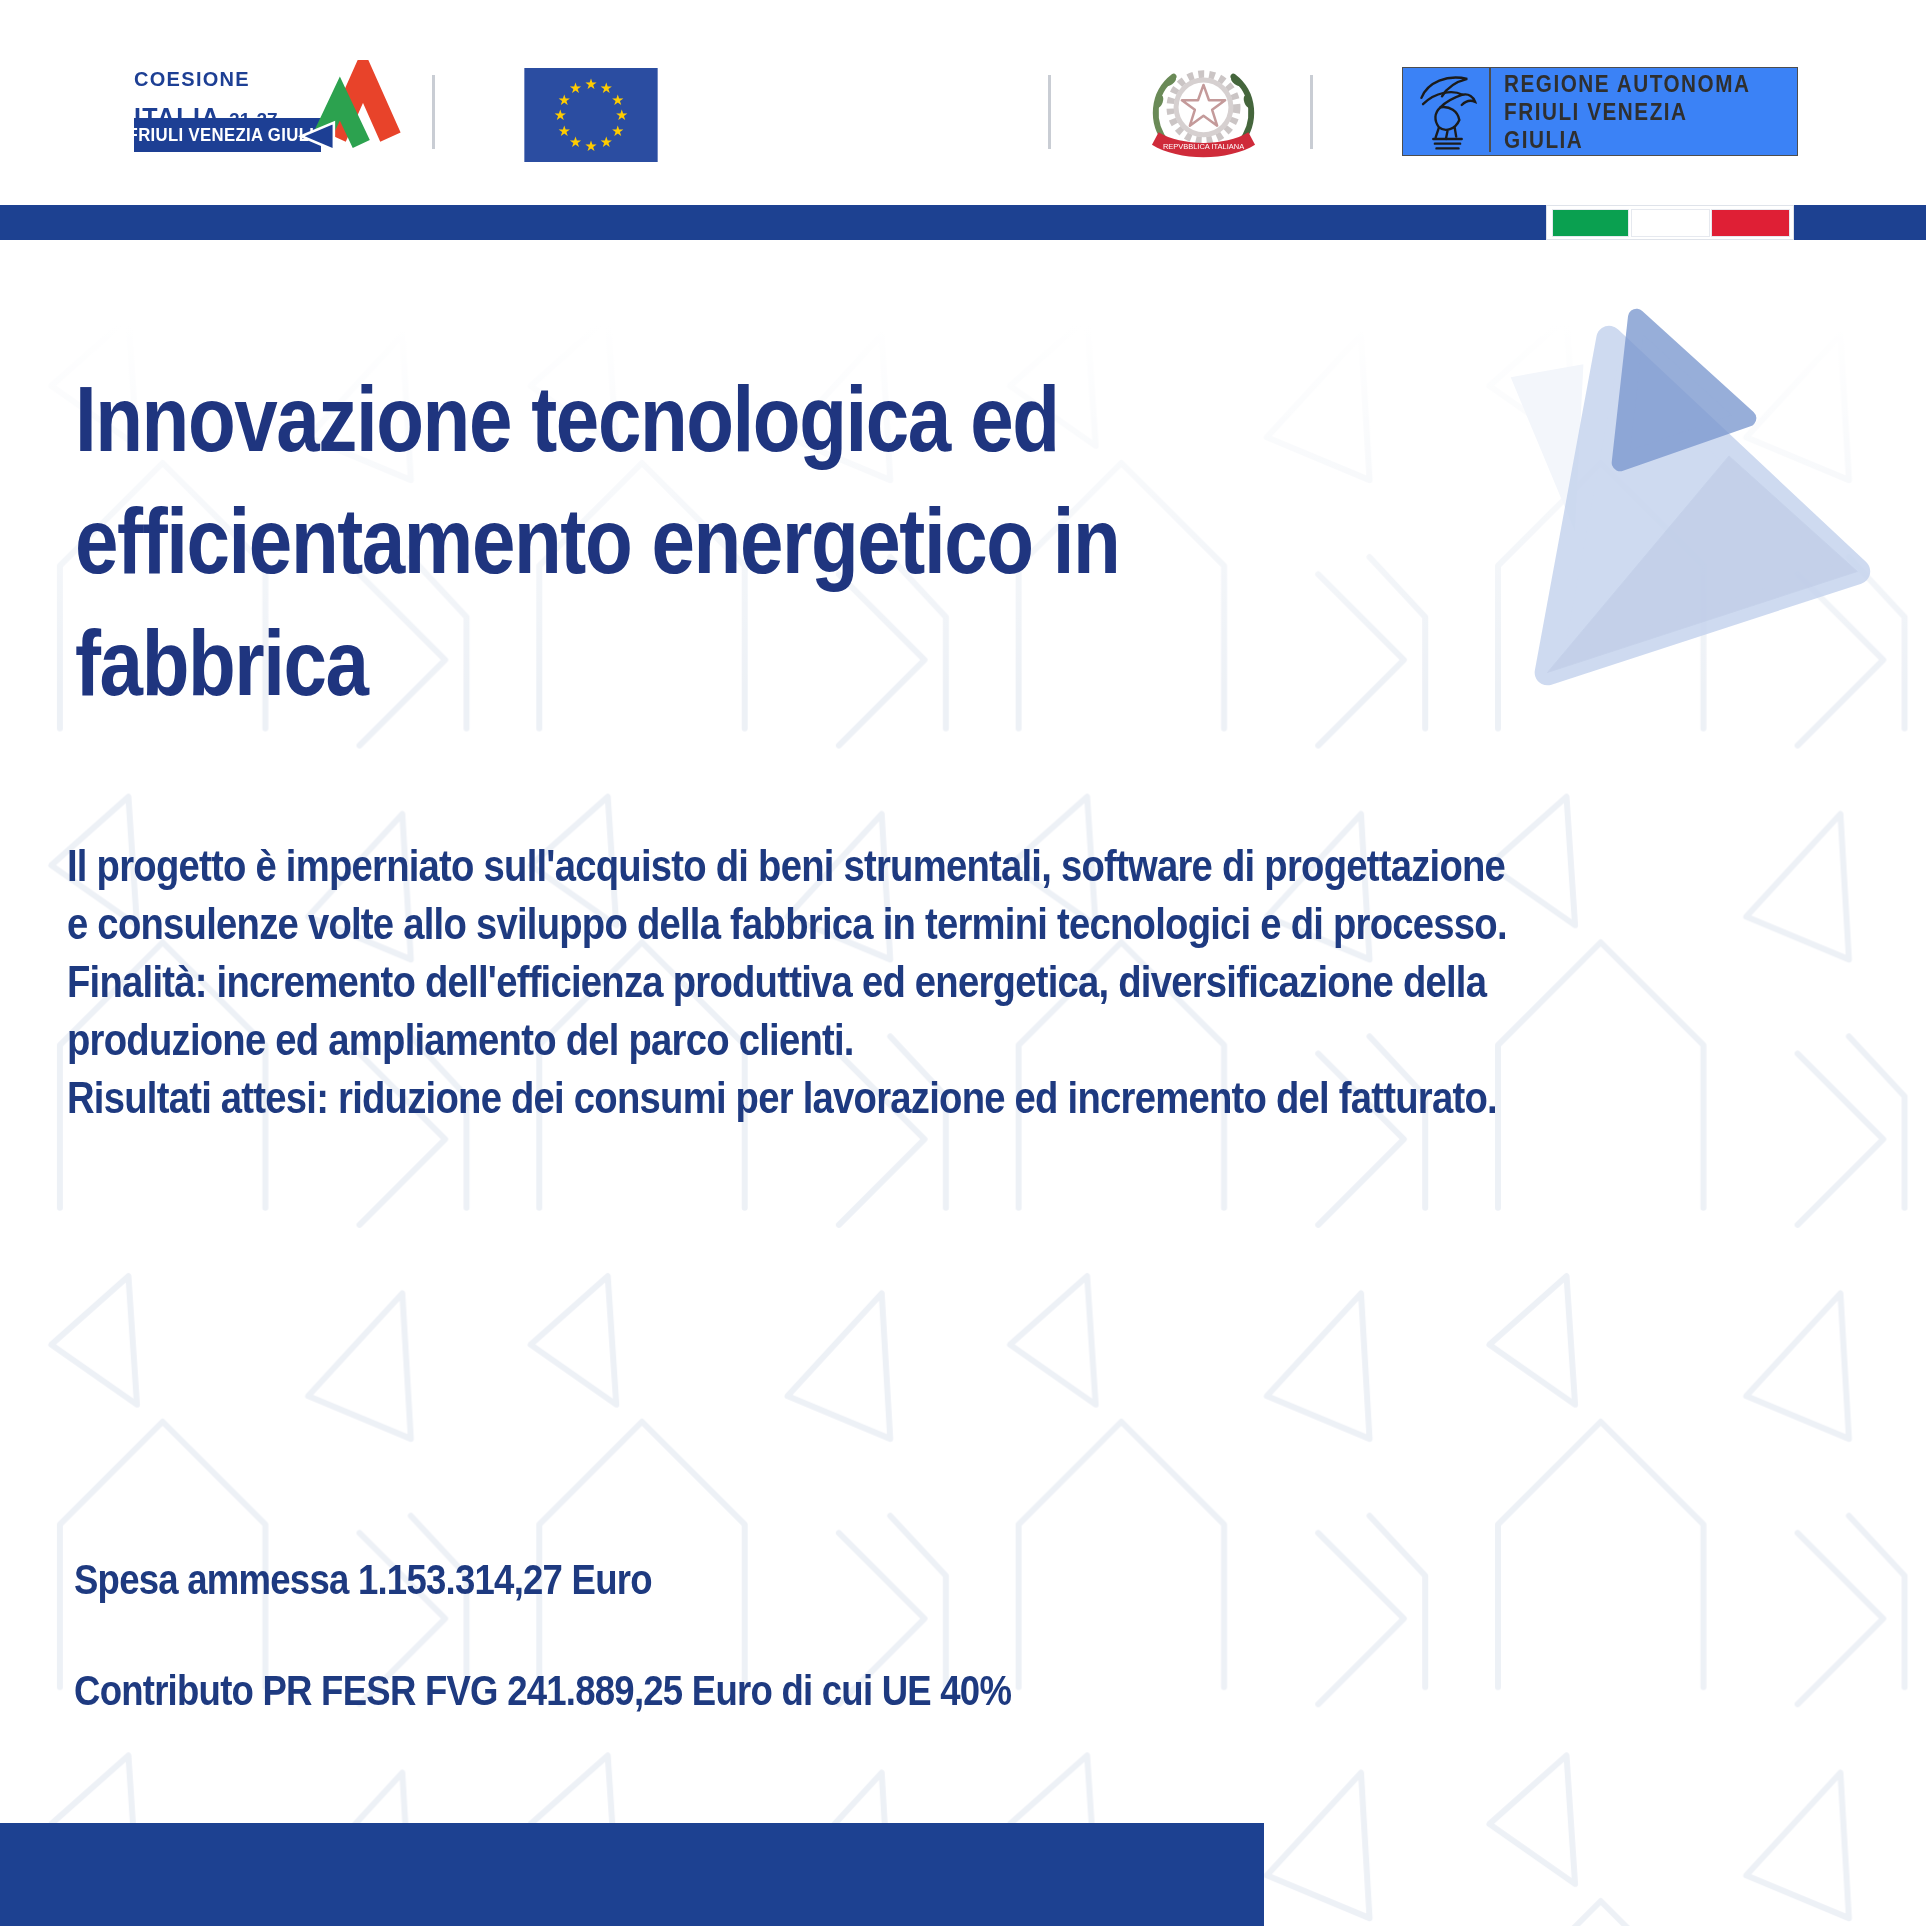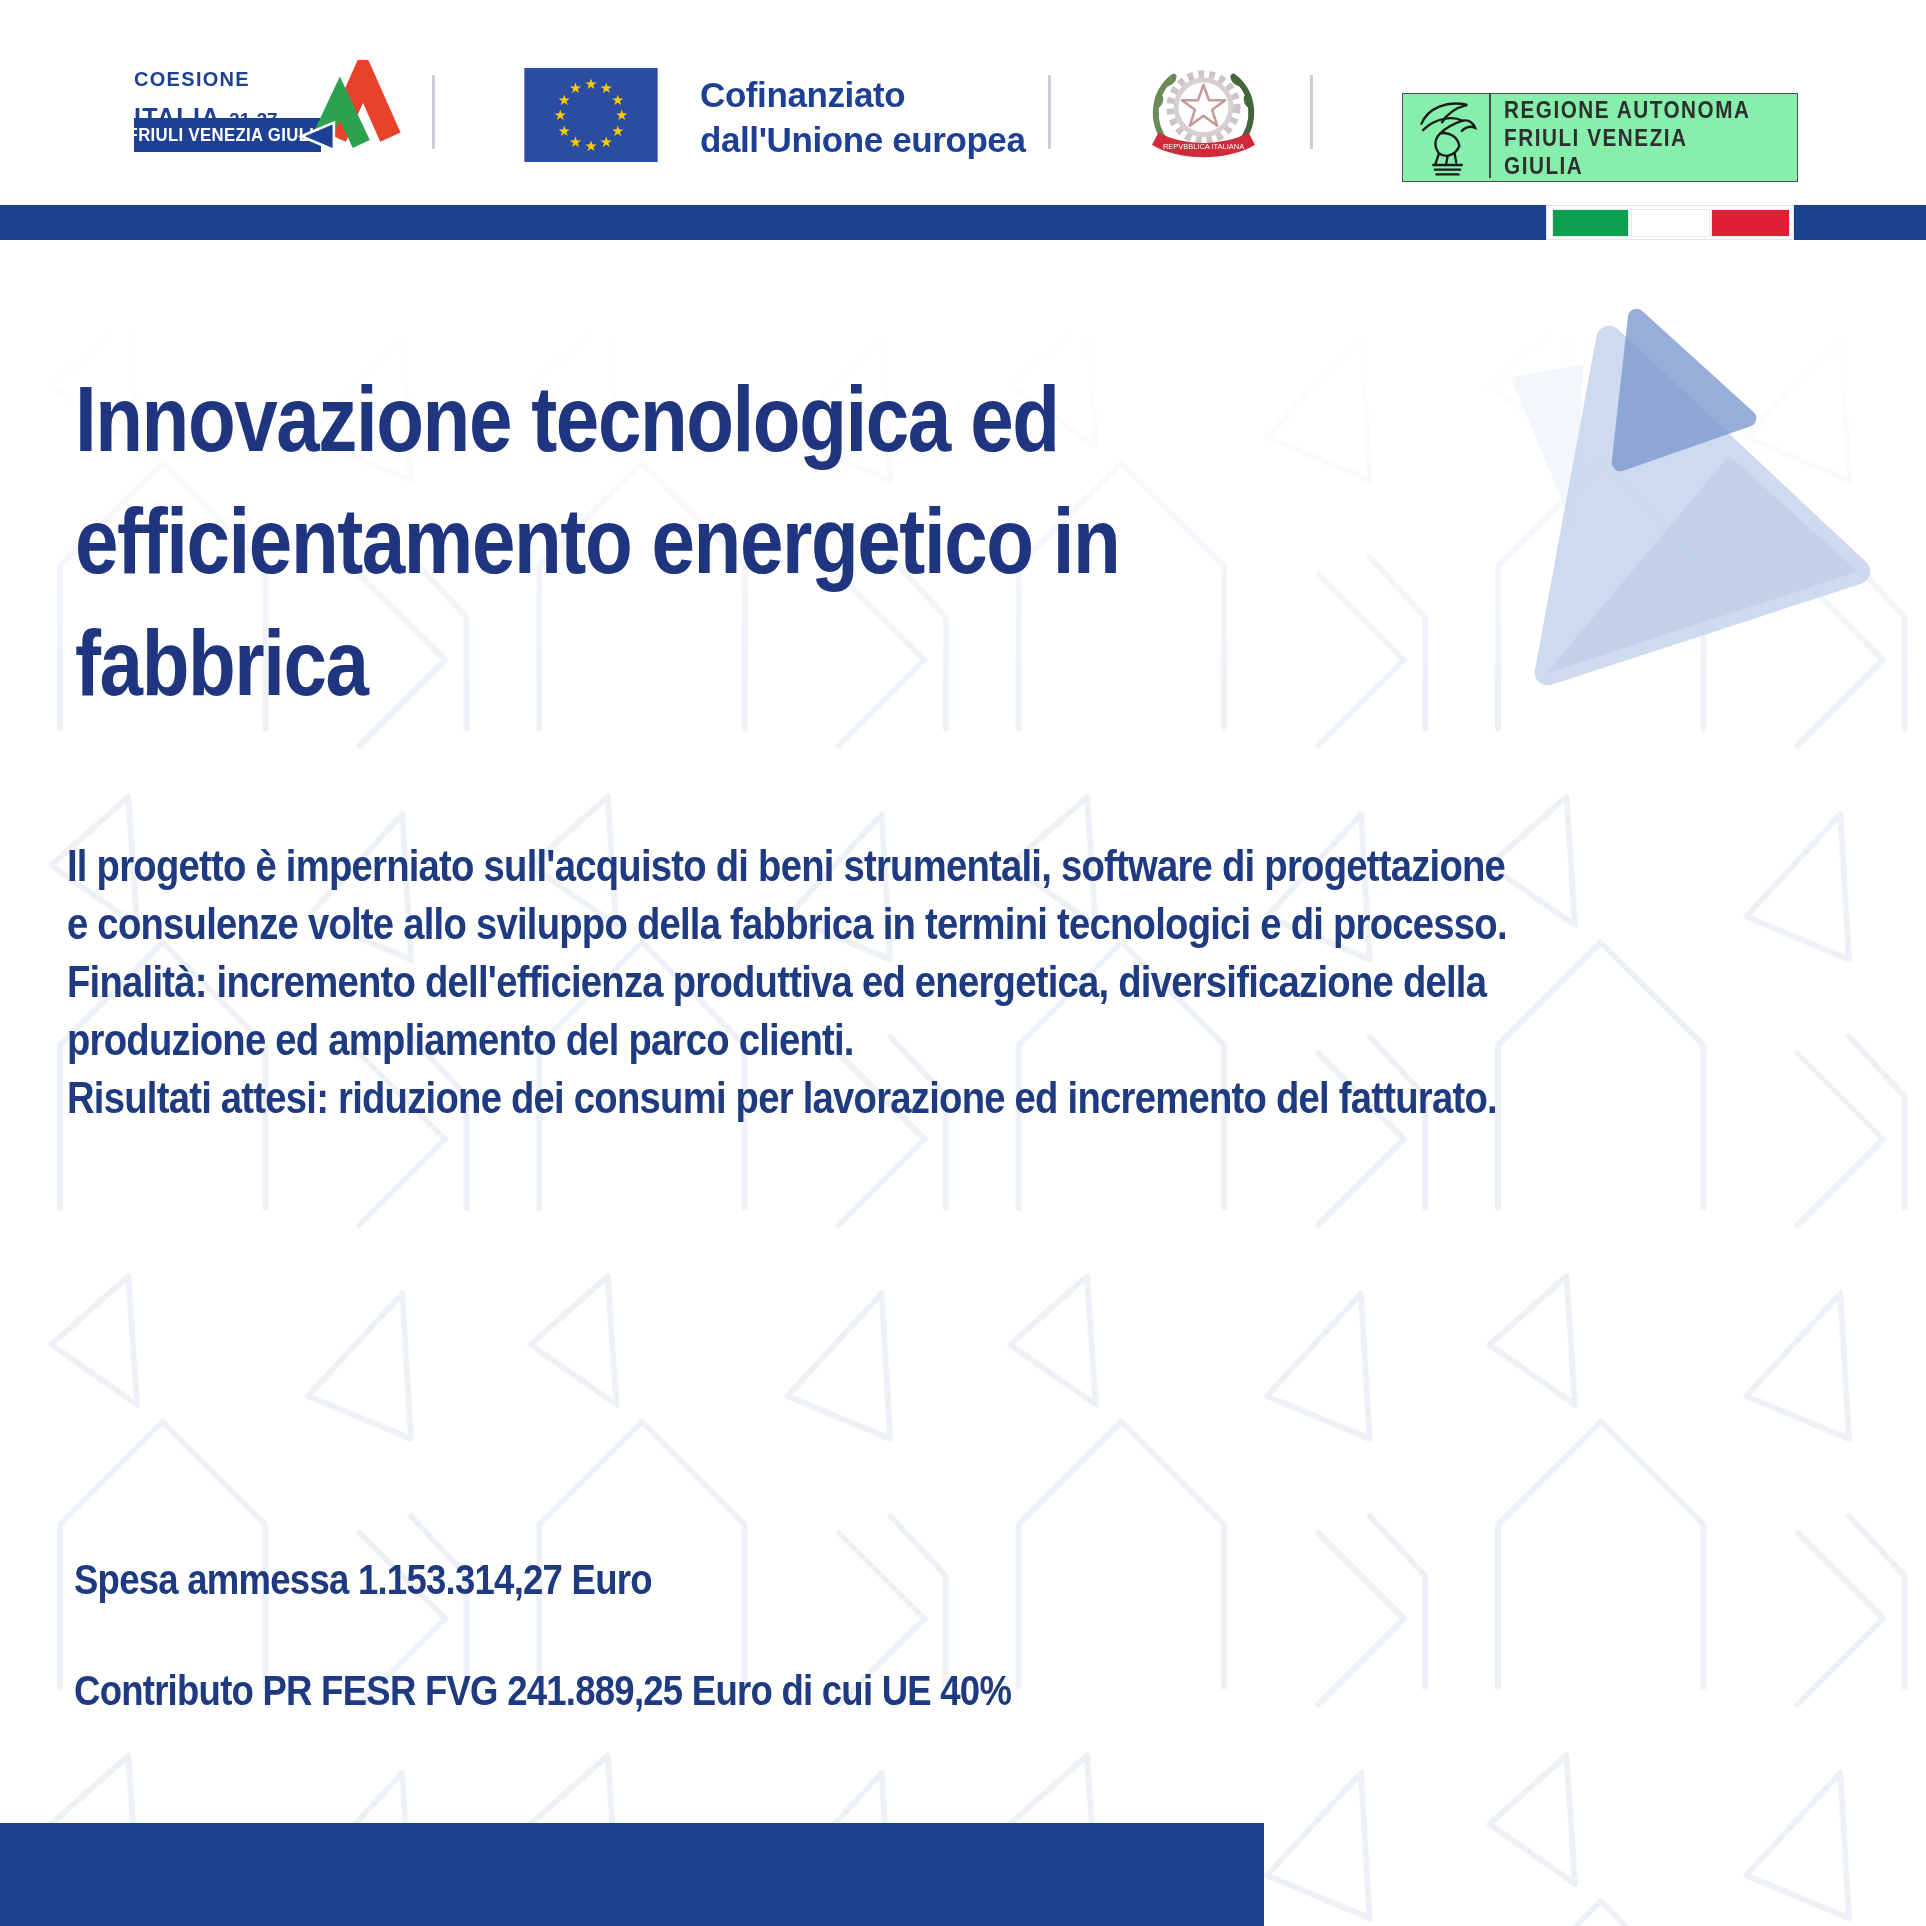--- a/index.html
+++ b/index.html
@@ -38,21 +38,21 @@
                 background:var(--logo-blue);display:flex;align-items:center;justify-content:center;}
   .coesione .banner span{color:#fff;font-size:19px;font-weight:700;letter-spacing:0.4px;
                 transform:scaleX(.88);white-space:nowrap;}
   .coesione svg{position:absolute;left:163px;top:0;}
 
   .eu-flag{left:524px;top:68px;z-index:3;}
   .eu-text{left:700px;top:72px;z-index:3;font-size:35px;line-height:45px;font-weight:700;
            color:var(--logo-blue);white-space:pre-line;letter-spacing:-0.4px;}
   .emblem{left:1137px;top:60px;z-index:3;}
   .regione{left:1402px;top:67px;width:394px;height:87px;border:1.7px solid #4d4d4d;
-           background:#86efac;z-index:3;margin-top:26px;}
+           background:#3b82f6;z-index:3;}
   .regione .eagle{position:absolute;left:6.8px;top:3.4px;}
   .regione .vline{position:absolute;left:86px;top:0;width:1.7px;height:84px;background:#4d4d4d;}
   .regione .rtext{position:absolute;left:101px;top:50%;transform:translateY(-50%) scaleX(.9);
            transform-origin:0 50%;font-size:23px;line-height:28px;font-weight:700;
            letter-spacing:1.7px;color:#2f2f2f;white-space:pre-line;}
 
   
   .topbar{left:0;top:205px;width:1926px;height:35px;background:var(--bar-blue);z-index:3;}
   .flagwin{left:1546px;top:205px;width:248px;height:35px;background:#fff;z-index:4;
            border:0.9px solid #dfe3ea;box-sizing:border-box;display:flex;}
@@ -137,22 +137,20 @@
         <text x="109.17691453623979" y="79" class="star">★</text>
         <text x="96" y="92.17691453623979" class="star">★</text>
         <text x="78" y="97" class="star">★</text>
         <text x="60.000000000000014" y="92.17691453623979" class="star">★</text>
         <text x="46.82308546376022" y="79.00000000000001" class="star">★</text>
         <text x="42" y="61.00000000000001" class="star">★</text>
         <text x="46.82308546376021" y="43" class="star">★</text>
         <text x="59.999999999999986" y="29.82308546376022" class="star">★</text>
       </g>
   </svg>
-  <div class="abs eu-text pre">Cofinanziato
-dall'Unione europea</div>
 
   <div class="abs hdr-divider" style="left:1048px"></div>
 
   <svg class="abs emblem" width="133" height="113" viewBox="0 0 160 132">
     <circle cx="80" cy="55" r="40" fill="none" stroke="#cbc5c5" stroke-width="9" stroke-dasharray="7 6"></circle>
     <circle cx="80" cy="55" r="33" fill="#ffffff" stroke="#d6d0d0" stroke-width="6"></circle>
     <path d="M80 28 L86.6 46.4 L106 46.4 L90.4 58 L96.4 77 L80 65 L63.6 77 L69.6 58 L54 46.4 L73.4 46.4 Z" fill="#ffffff" stroke="#c49a9a" stroke-width="3" stroke-linejoin="round"></path>
     <path d="M36 98 C16 74 18 38 44 18" fill="none" stroke="#6a8a57" stroke-width="7" stroke-linecap="round"></path>
     <path d="M124 98 C144 74 142 38 116 18" fill="none" stroke="#45663c" stroke-width="7" stroke-linecap="round"></path>
     <ellipse cx="40" cy="24" rx="8" ry="4" fill="#6a8a57" transform="rotate(-35 40 24)"></ellipse>

